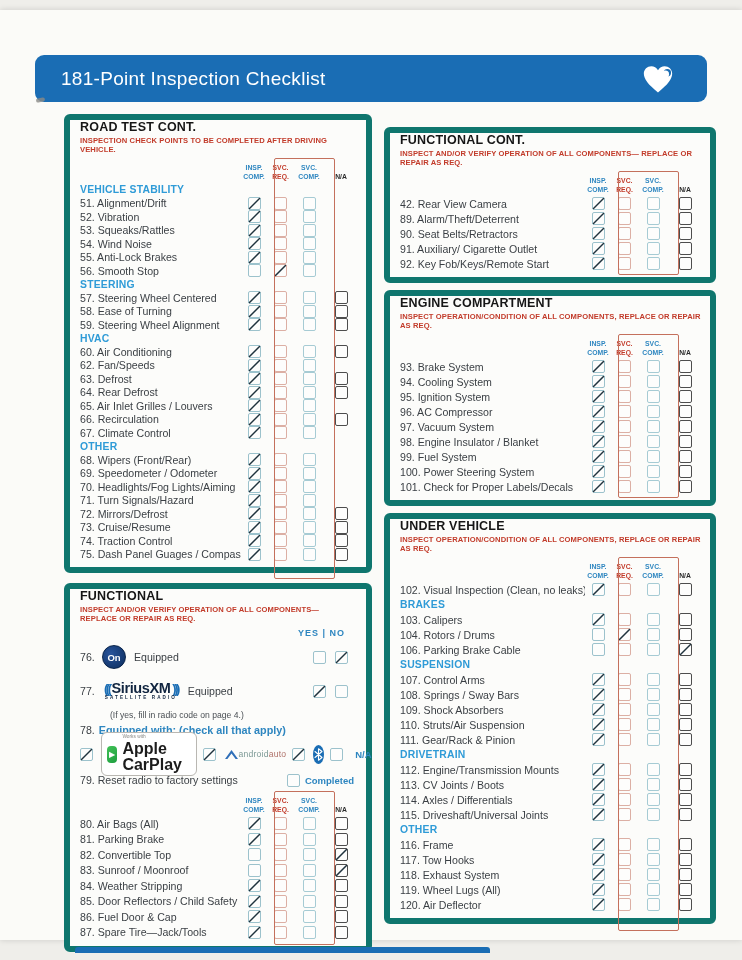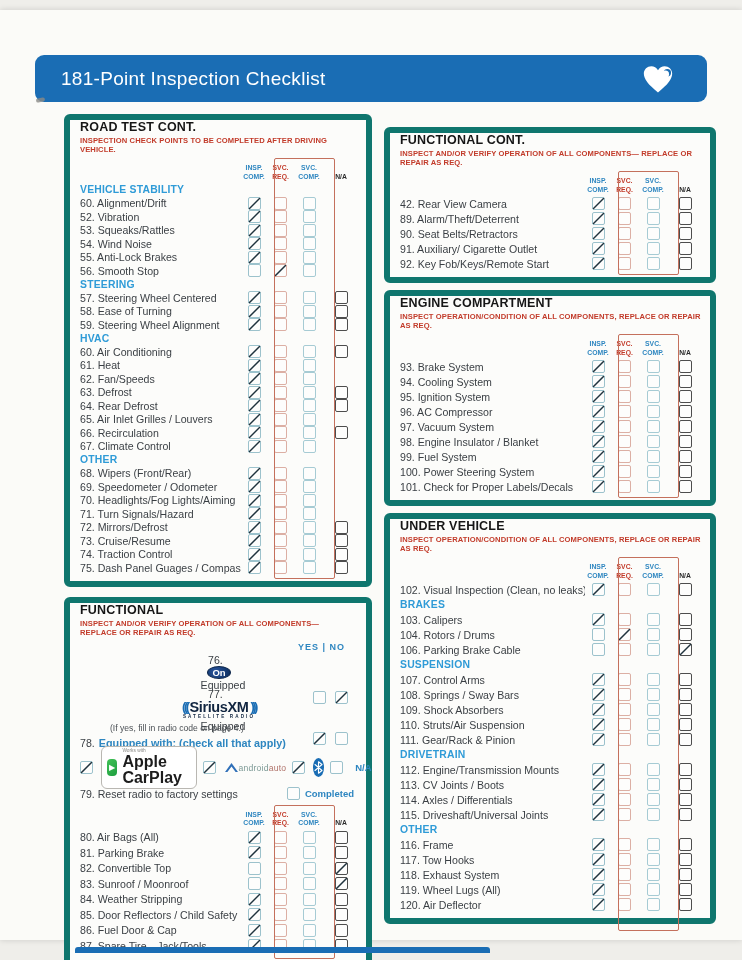--- a/index.html
+++ b/index.html
@@ -37,21 +37,21 @@
   .box svg{position:absolute;left:-2px;top:-2px;}
   .ch-row{height:24px !important;align-items:flex-end;padding-bottom:2px;}
   .chc{font-size:6.8px;font-weight:bold;line-height:1.25;text-align:center;}
   .chc.blue{color:#2e86c0;}
   .chc.red{color:#c23b2a;}
   .chc.dark{color:#2b2b2b;}
   .redbox{position:absolute;border:1.4px solid #c4705c;border-radius:2px;pointer-events:none;}
   
   .yesno-row{height:14px !important;justify-content:flex-end;padding-right:13px;}
   .yesno{font-size:9px;font-weight:bold;color:#2e86c0;letter-spacing:1px;}
-  .equip-row{height:34px !important;flex-direction:column;}
+  .equip-row{height:34px !important;}
   .equip-row .num{font-size:10.6px;color:#3a3f44;width:22px;flex:none;}
   .equip-row .eqlbl{font-size:10.6px;color:#3a3f44;margin-left:8px;}
   .ynboxes{margin-left:auto;display:flex;gap:9px;padding-right:10px;}
   .note-row{height:13px !important;}
   .note{font-size:8.6px;color:#4a4f54;padding-left:30px;}
   .subhead-row{height:17px !important;}
   .subhead-num{font-size:10.6px;color:#3a3f44;margin-right:4px;}
   .subhead-txt{font-size:10.8px;font-weight:bold;color:#2e86c0;}
   .logos-row{height:32px !important;display:flex;align-items:center;gap:6px;}
   .logos-row .box{margin-right:2px;}
@@ -109,21 +109,21 @@
               <span class="chc blue">SVC.<br>COMP.</span>
             </span>
             <span class="cell na">
               <span class="chc dark">N/A</span>
             </span>
           </div>
           <div class="row cat-row">
             <span class="lbl">VEHICLE STABILITY</span>
           </div>
           <div class="row item-row">
-            <span class="lbl">60. Alignment/Drift</span>
+            <span class="lbl">51. Alignment/Drift</span>
             <span class="cell insp">
               <span class="box insp">
                 <svg width="15" height="15" viewBox="0 0 15 15">
                   <line x1="2.5" y1="12.5" x2="12.5" y2="2.5" stroke="#20333d" stroke-width="1.5" stroke-linecap="round"></line>
                 </svg>
               </span>
             </span>
             <span class="cell svc_req">
               <span class="box svc_req"></span>
             </span>
@@ -291,37 +291,20 @@
             </span>
             <span class="cell svc_req">
               <span class="box svc_req"></span>
             </span>
             <span class="cell svc_comp">
               <span class="box svc_comp"></span>
             </span>
             <span class="cell na">
               <span class="box na"></span>
             </span>
-          </div>
-          <div class="row item-row">
-            <span class="lbl">61. Heat</span>
-            <span class="cell insp">
-              <span class="box insp">
-                <svg width="15" height="15" viewBox="0 0 15 15">
-                  <line x1="2.5" y1="12.5" x2="12.5" y2="2.5" stroke="#20333d" stroke-width="1.5" stroke-linecap="round"></line>
-                </svg>
-              </span>
-            </span>
-            <span class="cell svc_req">
-              <span class="box svc_req"></span>
-            </span>
-            <span class="cell svc_comp">
-              <span class="box svc_comp"></span>
-            </span>
-            <span class="cell na"></span>
           </div>
           <div class="row item-row">
             <span class="lbl">62. Fan/Speeds</span>
             <span class="cell insp">
               <span class="box insp">
                 <svg width="15" height="15" viewBox="0 0 15 15">
                   <line x1="2.5" y1="12.5" x2="12.5" y2="2.5" stroke="#20333d" stroke-width="1.5" stroke-linecap="round"></line>
                 </svg>
               </span>
             </span>

